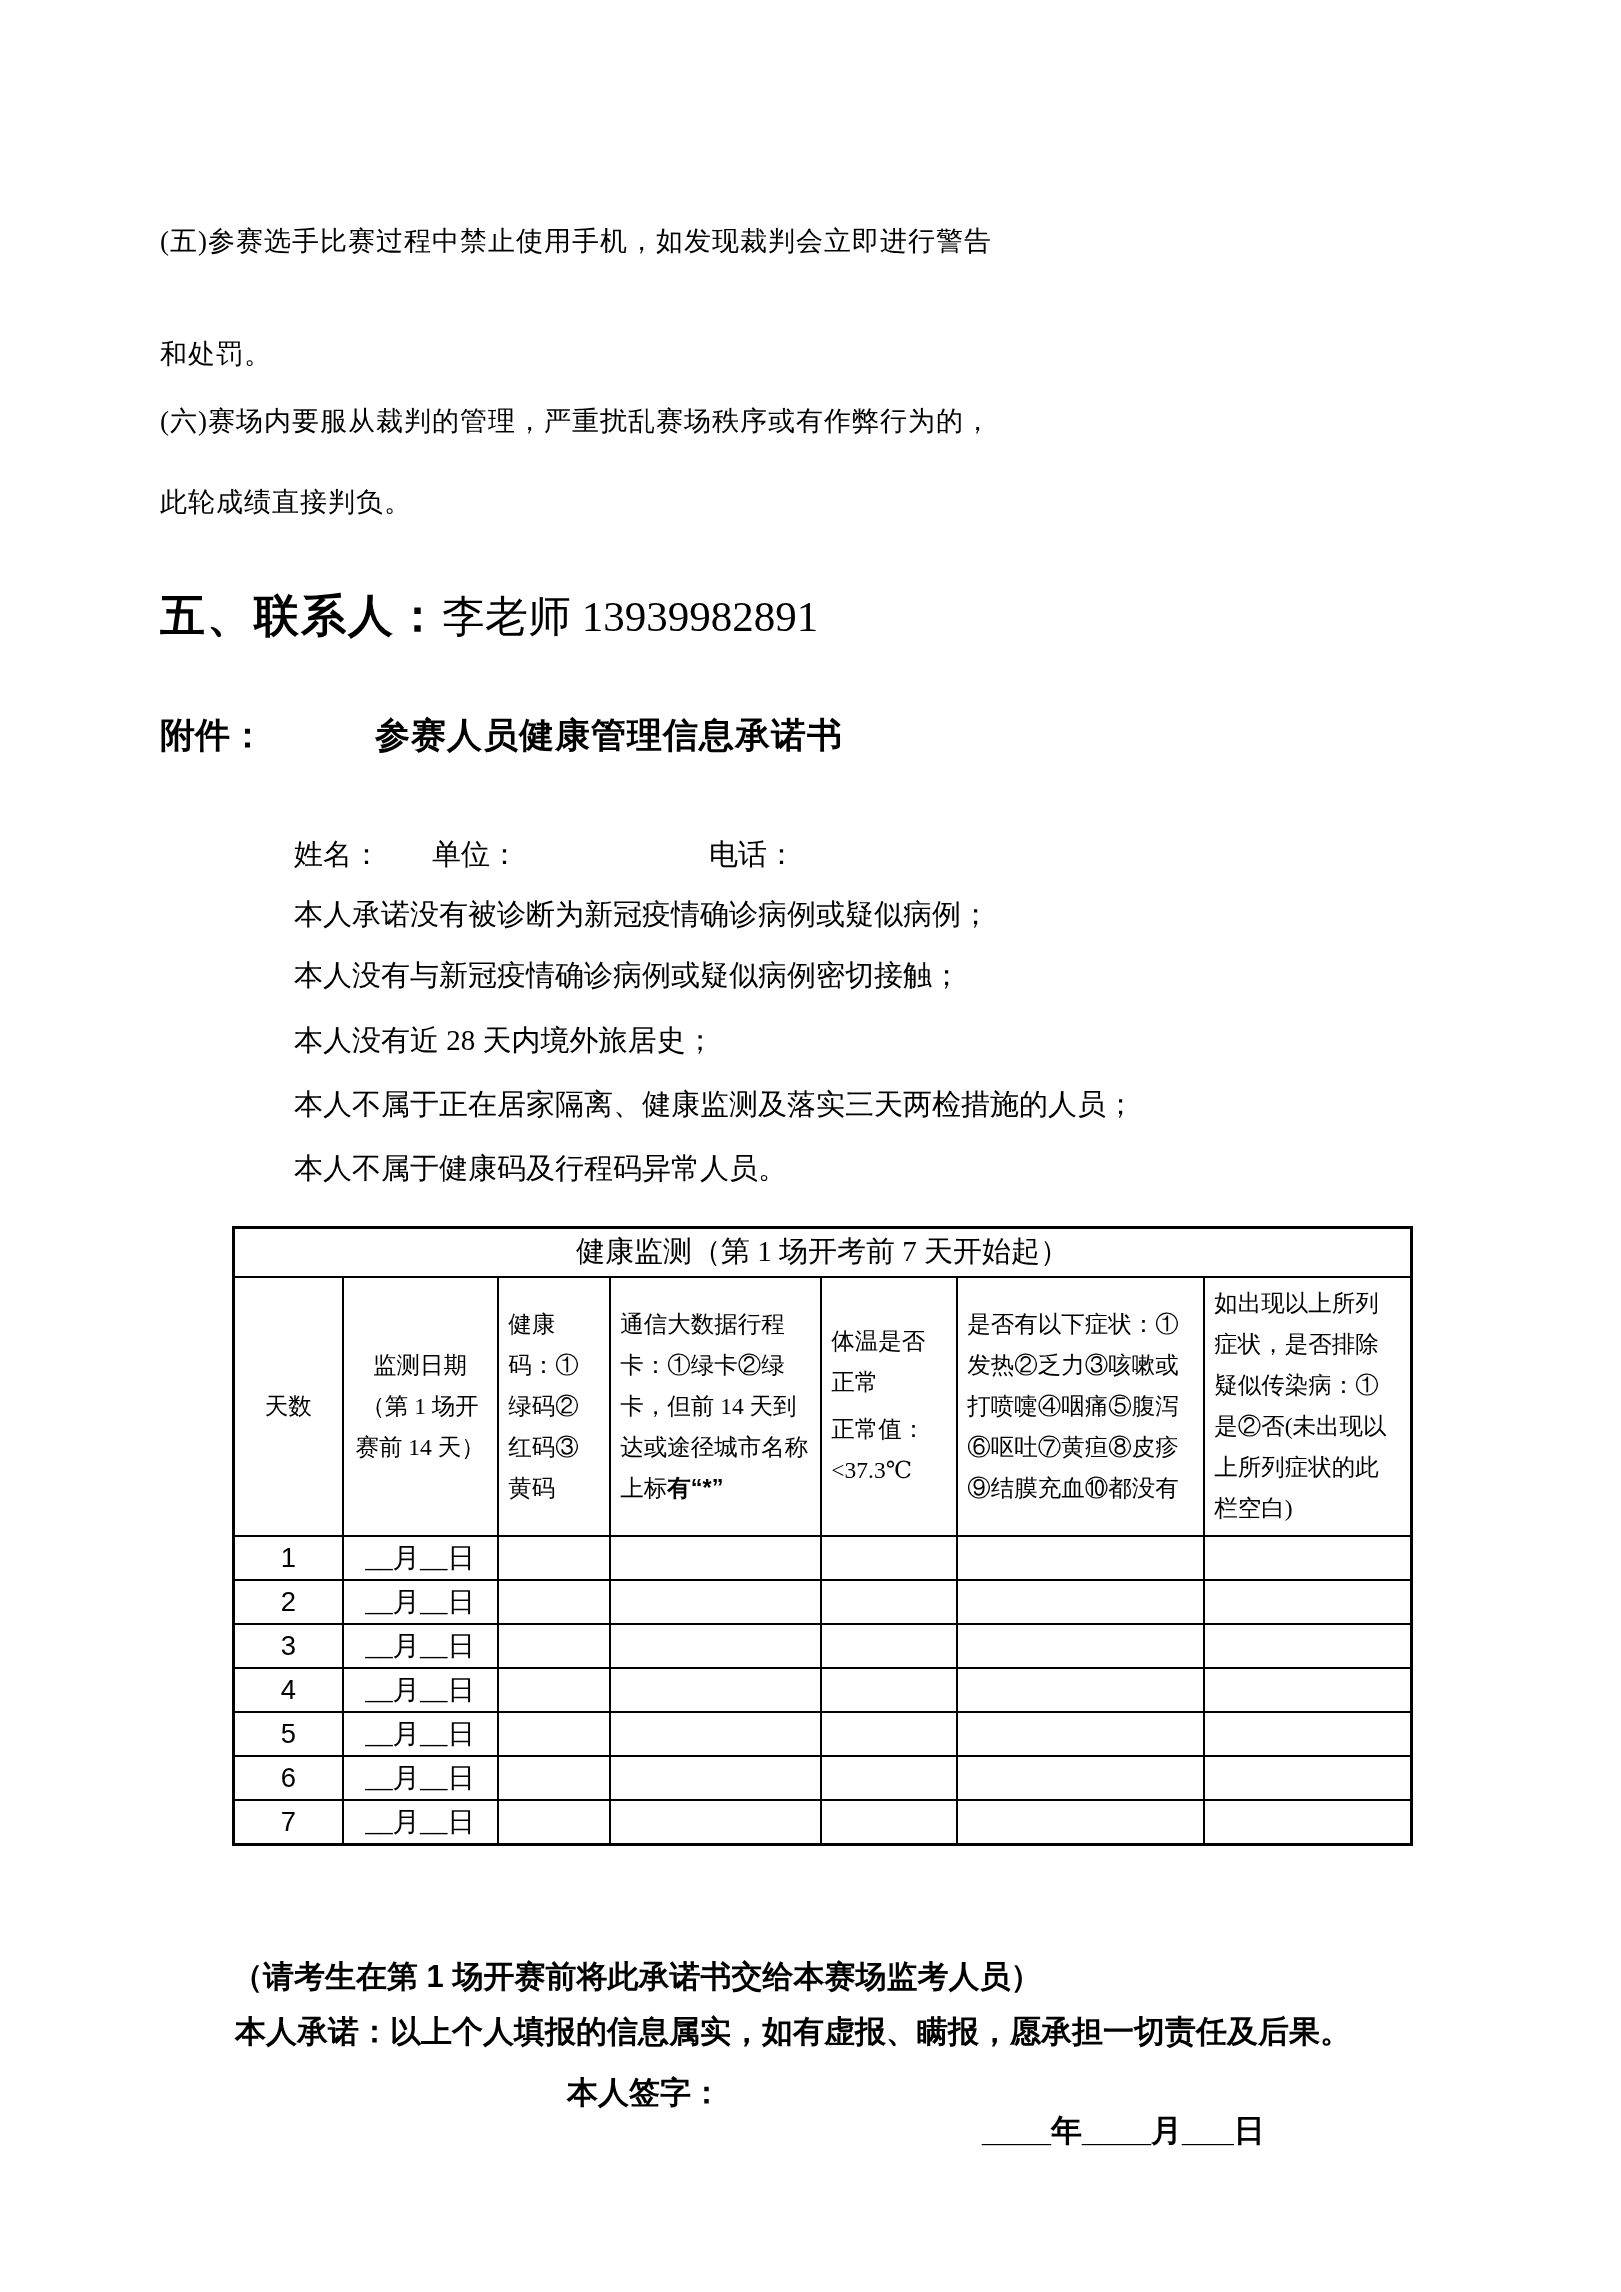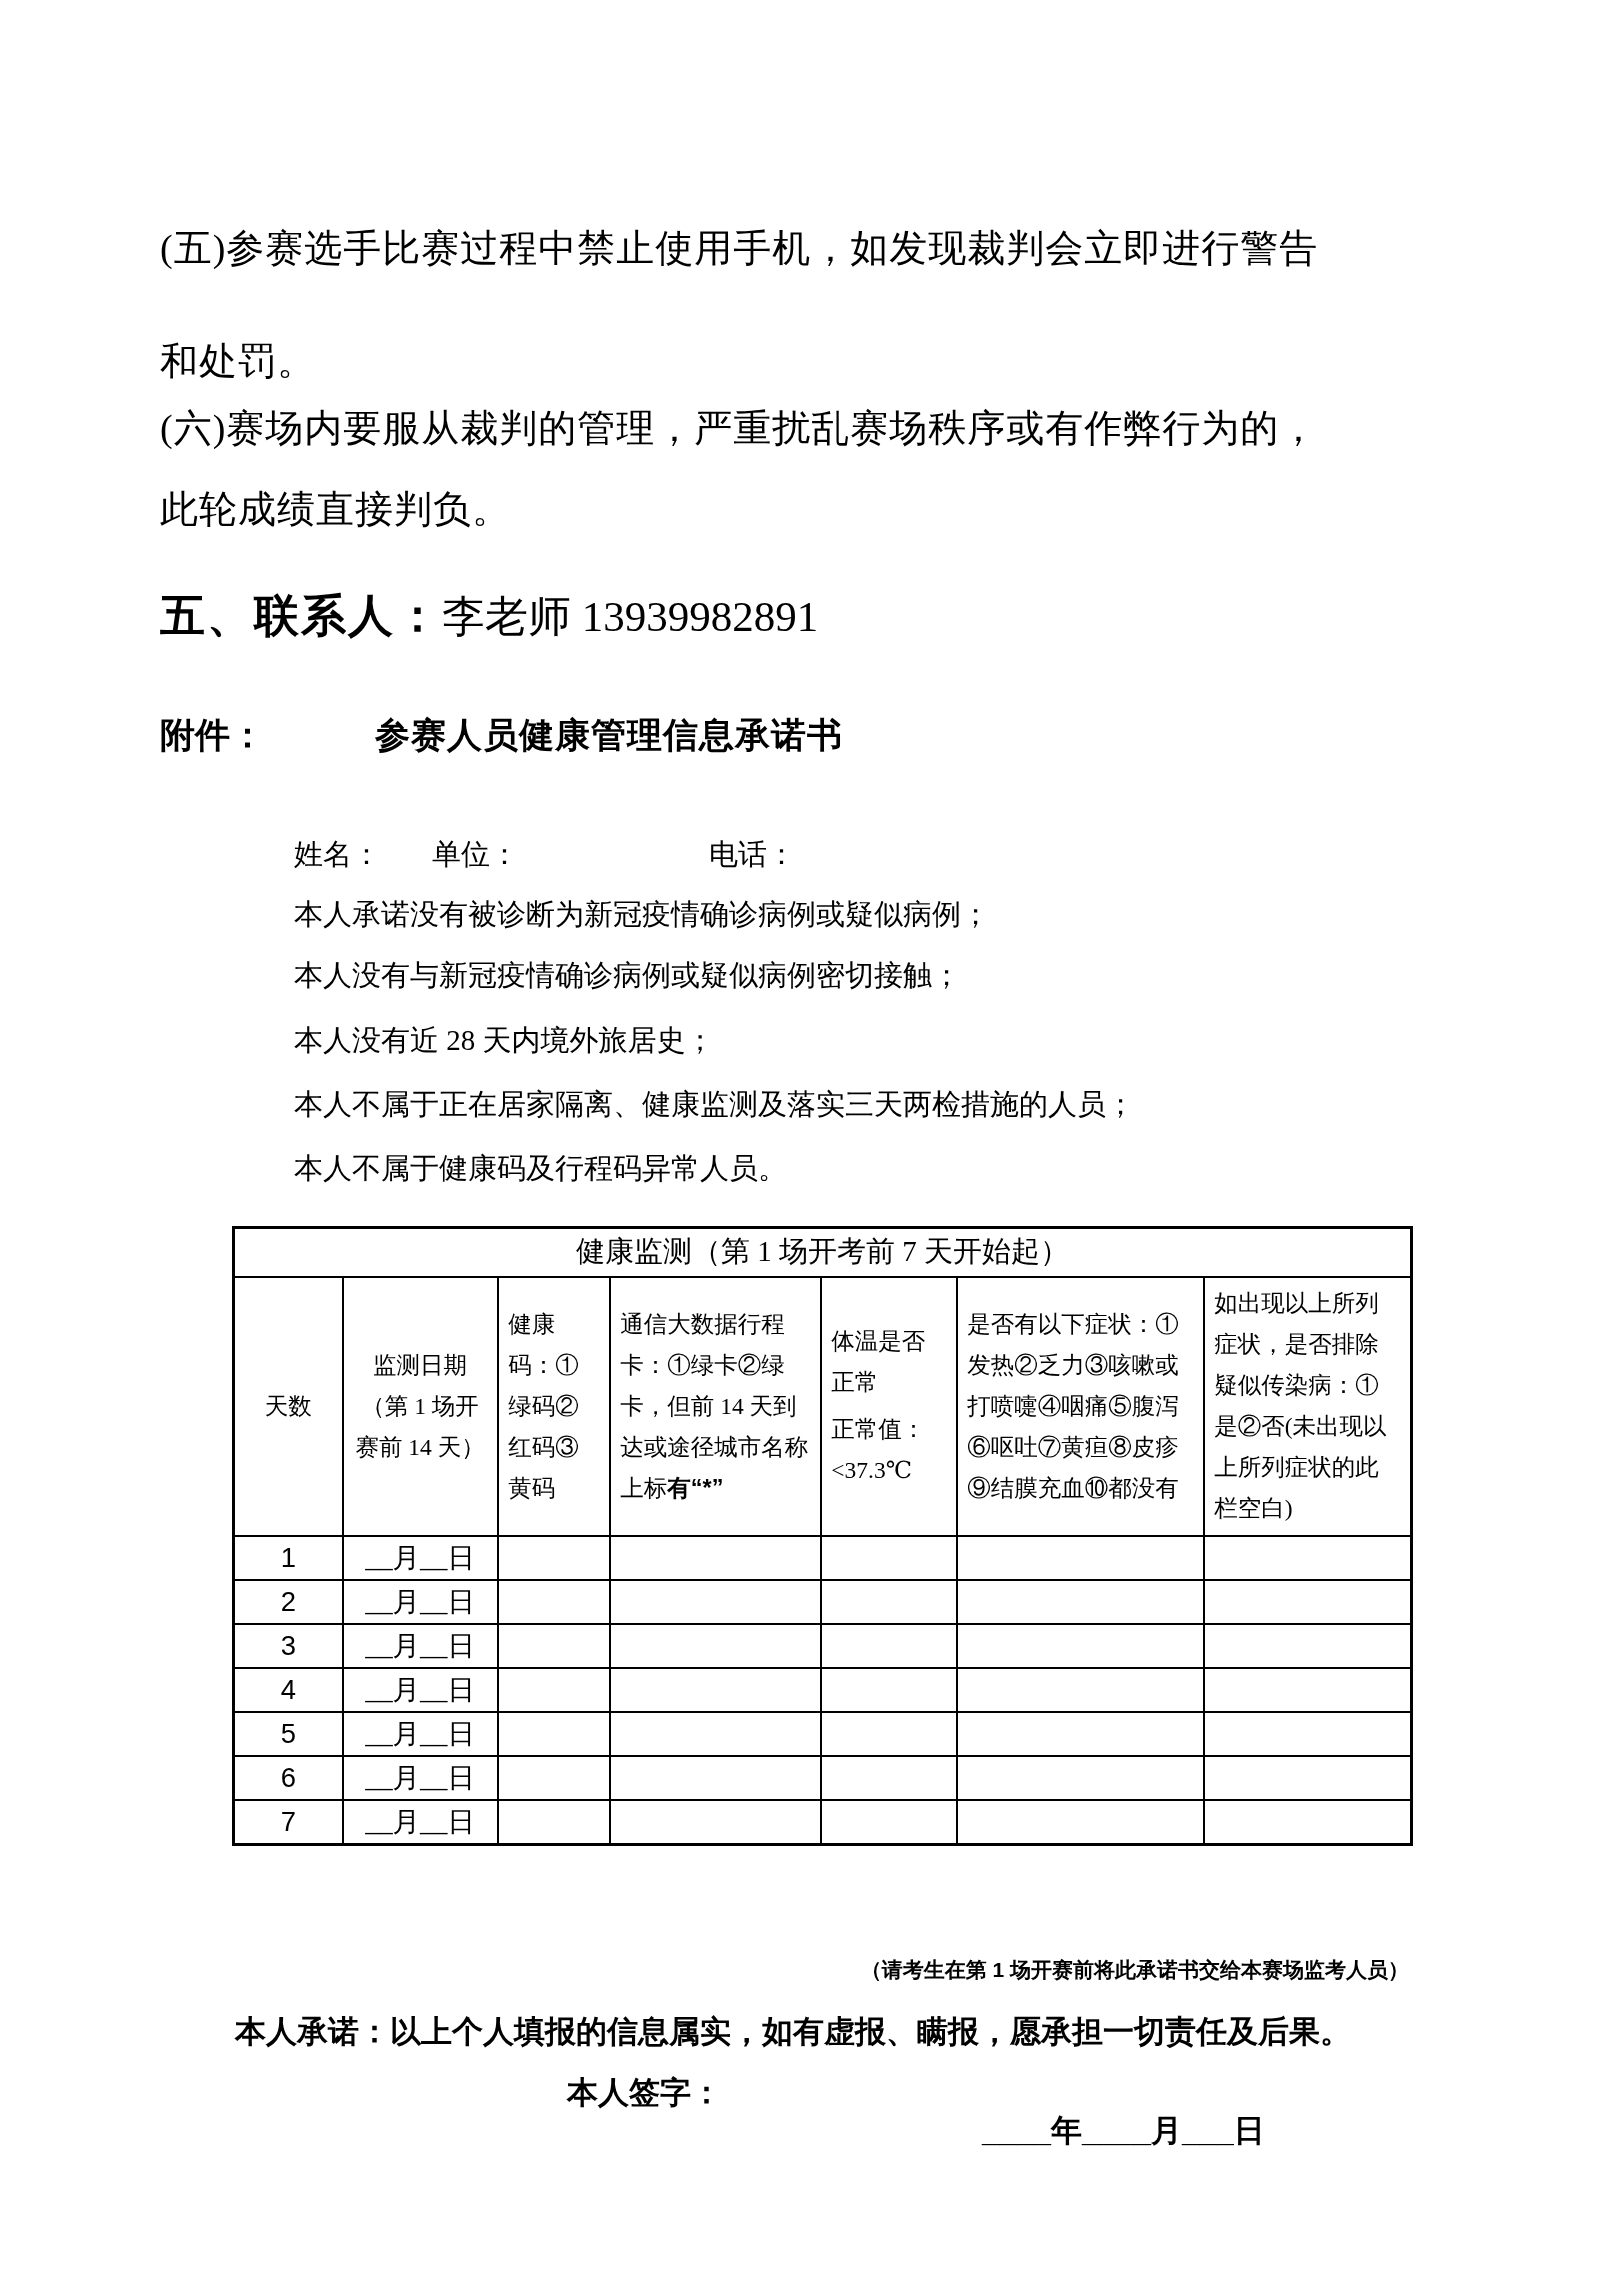--- a/index.html
+++ b/index.html
@@ -5,21 +5,21 @@
   * { margin:0; padding:0; box-sizing:border-box; }
   html,body { background:#ffffff; }
   body {
     width:1621px; height:2293px; position:relative;
     font-family:"Liberation Serif","DejaVu Serif",serif;
     color:#000;
   }
   .hei { font-family:"Liberation Sans","DejaVu Sans",sans-serif; font-weight:700; }
 
   
-  .rule-line { position:absolute; left:160px; font-size:38px; white-space:nowrap; letter-spacing:1px;text-align:center; }
+  .rule-line { position:absolute; left:160px; font-size:27px; white-space:nowrap; letter-spacing:1px;text-align:center; }
 
   
   .contact { position:absolute; left:160px; top:586px; white-space:nowrap; }
   .contact .label { font-family:"Liberation Sans","DejaVu Sans",sans-serif; font-weight:700; font-size:45px; letter-spacing:2px; }
   .contact .value { font-size:43px; }
 
   
   .attach { position:absolute; left:160px; top:712px; white-space:nowrap; }
   .attach .label { font-size:35px; }
   .attach .title { font-size:35px; margin-left:110px; letter-spacing:1px; }
@@ -43,21 +43,21 @@
   tr.th td.c1 { text-align:center; padding:5.9px 2px; }
   tr.th td.c2 { text-align:center; padding:5.9px 7.8px; }
   tr.dr td { height:44px; text-align:center; font-size:27.4px; line-height:1.1; }
   tr.dr td.day { font-family:"Liberation Sans","DejaVu Sans",sans-serif; font-size:27.4px; }
   tr.lr td { height:124px; text-align:center; }
   tr.lr td.day { font-size:23.5px; line-height:43px; padding:3.9px; font-family:"Liberation Serif","DejaVu Serif",serif; }
   tr.lr td.date { font-size:27.4px; }
   .temp-line2 { margin-top:5.9px; }
 
   
-  .note { position:absolute; left:232px; top:1956px; width:1177px; text-align:right; font-size:21px; }
+  .note { position:absolute; left:232px; top:1956px; width:1177px; text-align:left; font-size:31px; }
   .promise { position:absolute; left:235px; top:2011px; font-size:31px; white-space:nowrap;text-align:center; }
   .sign-label { position:absolute; left:567px; top:2072px; font-size:31px; white-space:nowrap; }
   .sign-date { position:absolute; left:982px; top:2072px; font-size:31px; white-space:nowrap;margin-top:38px; }
 </style>
 </head>
 <body>
 
 <div>
 
   <div class="rule-line" style="top:223px">(五)参赛选手比赛过程中禁止使用手机，如发现裁判会立即进行警告</div>

